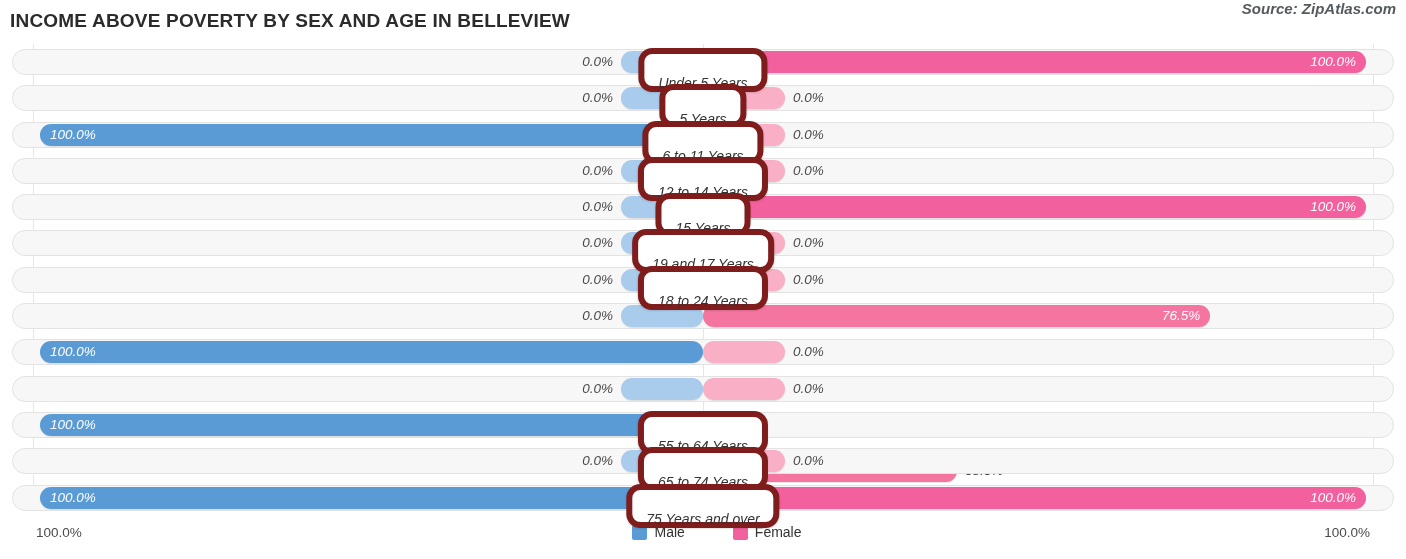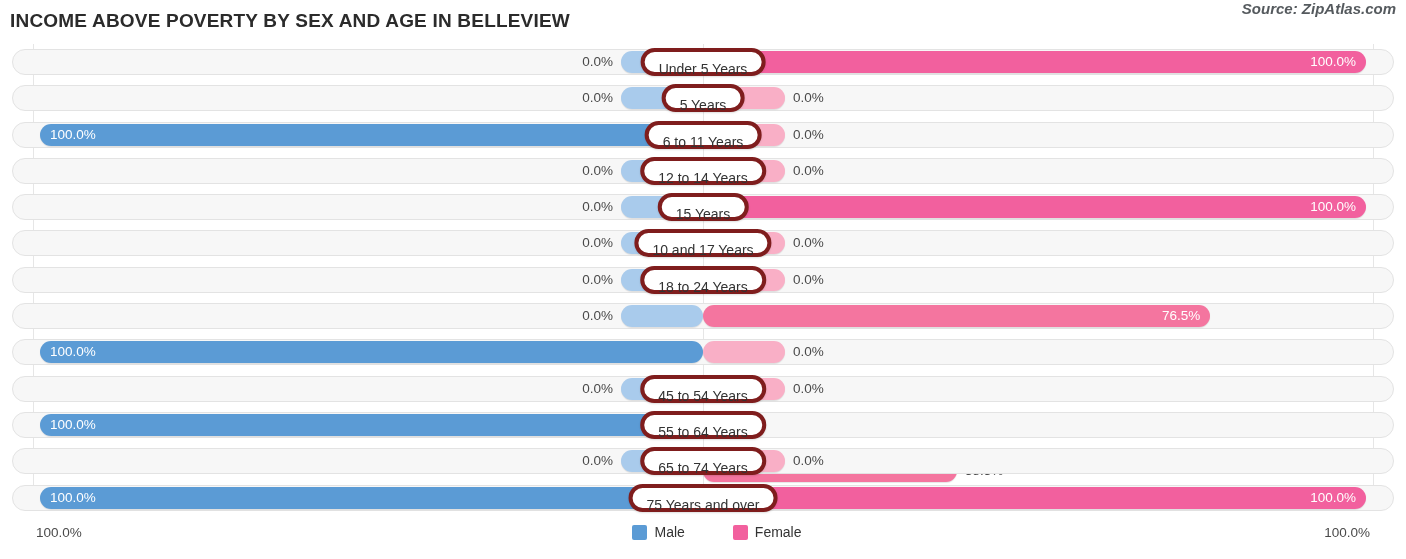--- a/index.html
+++ b/index.html
@@ -67,20 +67,21 @@
   }
 
   .rows {
     position: absolute;
     left: 0; top: 0;
     width: 100%;
   }
   .row {
     position: relative;
     height: 36.3px;
+    font-style: italic;
   }
   .track {
     position: absolute;
     left: 12px;
     right: 12px;
     top: 5px;
     height: 26px;
     background: #f7f7f7;
     border: 1px solid #e3e3e3;
     border-radius: 13px;
@@ -117,23 +118,23 @@
   .bar-male .bar-val.outside  { right: calc(100% + 8px); color: #4a4a4a; }
   .bar-female .bar-val.outside { left: calc(100% + 8px);  color: #4a4a4a; }
 
   .cat-pill {
     position: absolute;
     top: 4px;
     left: 703px;
     transform: translateX(-50%);
     height: 28px;
     line-height: 26px;
-    padding: 4px 14px;
+    padding: 16px 14px;
     background: #ffffff;
-    border: 4px solid #7f1d1d;
+    border: 6px solid #7f1d1d;
     border-radius: 14px;
     font-size: 14px;
     color: #333333;
     white-space: nowrap;
     box-shadow: 0 1px 2px rgba(0,0,0,0.13);
     box-sizing: border-box;
     z-index: 5;
   }
 
   
@@ -244,21 +245,21 @@
         <div class="cat-pill">15 Years</div>
       </div>
       <div class="row">
         <div class="track"></div>
         <div class="bar bar-male" style="width: 82px; background: rgb(169, 203, 236);">
           <span class="bar-val outside">0.0%</span>
         </div>
         <div class="bar bar-female" style="width: 82px; background: rgb(249, 175, 198);">
           <span class="bar-val outside">0.0%</span>
         </div>
-        <div class="cat-pill">10 and 17 Years</div>
+        <div class="cat-pill">19 and 17 Years</div>
       </div>
       <div class="row">
         <div class="track"></div>
         <div class="bar bar-male" style="width: 82px; background: rgb(169, 203, 236);">
           <span class="bar-val outside">0.0%</span>
         </div>
         <div class="bar bar-female" style="width: 82px; background: rgb(249, 175, 198);">
           <span class="bar-val outside">0.0%</span>
         </div>
         <div class="cat-pill">18 to 24 Years</div>
@@ -282,21 +283,20 @@
         </div>
       </div>
       <div class="row">
         <div class="track"></div>
         <div class="bar bar-male" style="width: 82px; background: rgb(169, 203, 236);">
           <span class="bar-val outside">0.0%</span>
         </div>
         <div class="bar bar-female" style="width: 82px; background: rgb(249, 175, 198);">
           <span class="bar-val outside">0.0%</span>
         </div>
-        <div class="cat-pill">45 to 54 Years</div>
       </div>
       <div class="row">
         <div class="track"></div>
         <div class="bar bar-male" style="width: 663px; background: rgb(91, 155, 213);">
           <span class="bar-val inside">100.0%</span>
         </div>
         <div class="bar bar-female" style="width: 253.929px; background: rgb(244, 117, 159); margin-top: 46px;">
           <span class="bar-val outside">38.3%</span>
         </div>
         <div class="cat-pill">55 to 64 Years</div>

